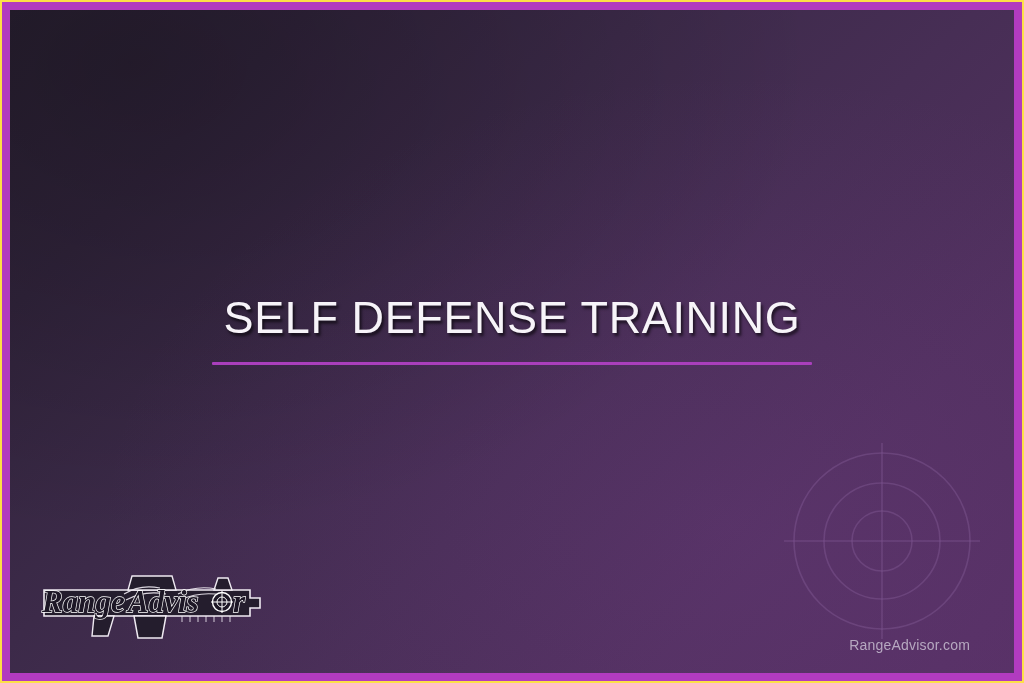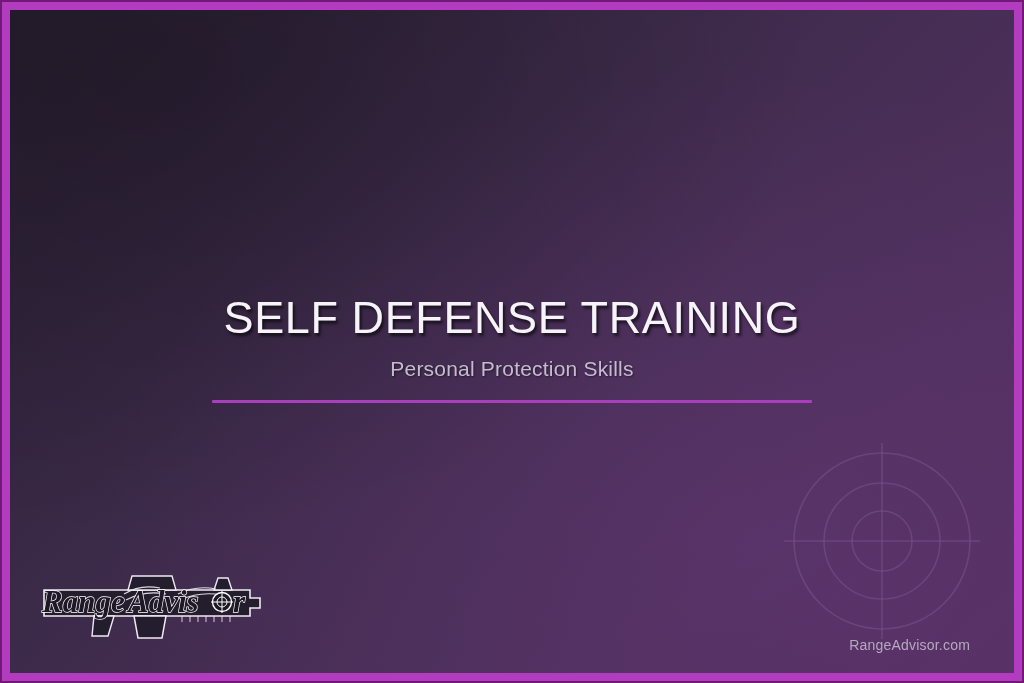--- a/index.html
+++ b/index.html
@@ -9,21 +9,21 @@
     height: 683px;
     overflow: hidden;
     background: #ffffff;
     font-family: "Liberation Sans", sans-serif;
   }
 
   #slide-root {
     position: relative;
     width: 1024px;
     height: 683px;
-    background: #701a75;
+    background: #fde047;
     padding: 2px;
   }
 
   #slide-frame {
     position: relative;
     width: 100%;
     height: 100%;
     border: 8px solid #b23bc0;
     overflow: hidden;
   }
@@ -135,21 +135,20 @@
           <circle cx="110" cy="110" r="30"></circle>
           <circle cx="110" cy="110" r="58"></circle>
           <circle cx="110" cy="110" r="88"></circle>
           <line x1="110" y1="12" x2="110" y2="208"></line>
           <line x1="12" y1="110" x2="208" y2="110"></line>
         </g>
       </svg>
 
       <div id="title-block">
         <div id="slide-title">SELF DEFENSE TRAINING</div>
-        <div id="slide-subtitle">Personal Protection Skills</div>
         <div id="title-divider"></div>
       </div>
 
       <svg id="brand-logo" viewBox="0 0 232 76">
         <defs>
           <clipPath id="logoClip">
             <rect x="0" y="0" width="232" height="76"></rect>
           </clipPath>
         </defs>
         <g clip-path="url(#logoClip)">

